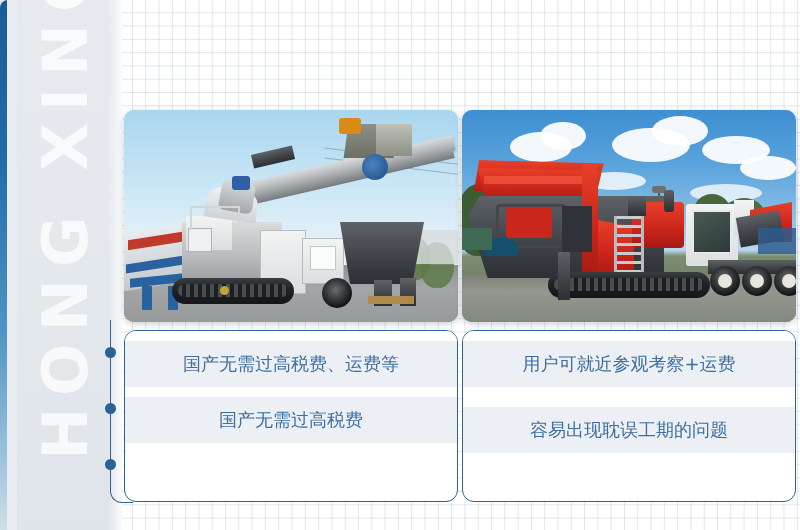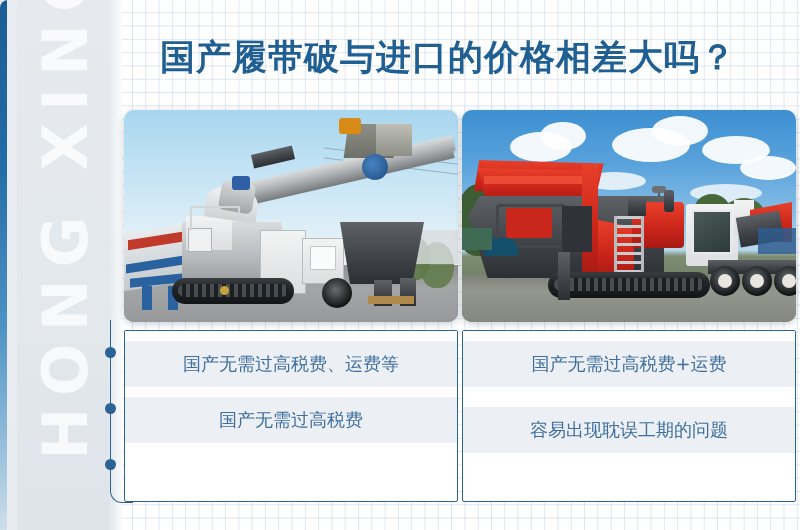--- a/index.html
+++ b/index.html
@@ -85,21 +85,21 @@
   .track{background:linear-gradient(180deg,#3a3d40 0%,#222528 40%,#131517 100%);border-radius:13px;}
   .wheel{border-radius:50%;background:radial-gradient(circle at 45% 40%,#6a6d70 0%,#303336 45%,#111 72%);}
   .hub{position:absolute;border-radius:50%;background:#e9e6df;}
   
   #photo-right .sky{background:linear-gradient(180deg,#3d8fd1 0%,#5aa3dc 26%,#8ec2e8 52%,#b7d9ef 66%,#7d8d72 69%,#5c6b52 100%);}
   .cloud{position:absolute;background:#ffffff;border-radius:50%;opacity:.93;filter:blur(.6px);}
   #photo-right .ground{background:linear-gradient(180deg,#7d8177 0%,#93978e 35%,#84887f 100%);height:22%;}
   
   .panel{
     position:absolute;top:330px;width:334px;height:172px;
-    border:1.6px solid #2c6395;border-radius:2px;
+    border:1.6px solid #2c6395;border-radius:12px;
     background:#ffffff;overflow:hidden;box-sizing:border-box;
   }
   #panel-left{left:124px;}
   #panel-right{left:462px;}
   .row{
     height:46px;line-height:46px;
     font-size:18px;color:#3e6f9e;text-align:center;
     background:#eceff3;
     white-space:nowrap;
   }
@@ -130,21 +130,20 @@
 <body>
 
 <div id="page">
 
   <div id="left-panel">
     <div id="watermark">HONG XING</div>
   </div>
   <div id="blue-bar"></div>
   <div id="blue-bar-inner"></div>
 
-  <div id="title">国产履带破与进口的价格相差大吗？</div>
 
   <div class="photo-card" id="photo-left">
     <div class="sky"></div>
     <div class="ground"></div>
 
     <div class="wire" style="left:200px;top:46px;width:140px;transform:rotate(7deg);"></div>
     <div class="wire" style="left:200px;top:56px;width:140px;transform:rotate(7deg);"></div>
 
     <div class="mach" style="left:0px;top:118px;width:66px;height:58px;background:linear-gradient(180deg,#e9ecee 0%,#c3c9cd 100%);transform:skewY(-9deg);"></div>
     <div class="mach" style="left:4px;top:126px;width:54px;height:10px;background:#c03a2c;transform:skewY(-9deg);"></div>
@@ -276,19 +275,19 @@
   <div class="panel" id="panel-left">
     <div class="row gap"></div>
     <div class="row">国产无需过高税费、运费等</div>
     <div class="row gap"></div>
     <div class="row">国产无需过高税费</div>
     <div class="row gap"></div>
   </div>
 
   <div class="panel" id="panel-right">
     <div class="row gap"></div>
-    <div class="row">国产无需过高税费+运费</div>
+    <div class="row">用户可就近参观考察+运费</div>
     <div class="row gap"></div>
     <div class="row gap"></div>
     <div class="row">容易出现耽误工期的问题</div>
   </div>
 
 </div>
 
 </body></html>

